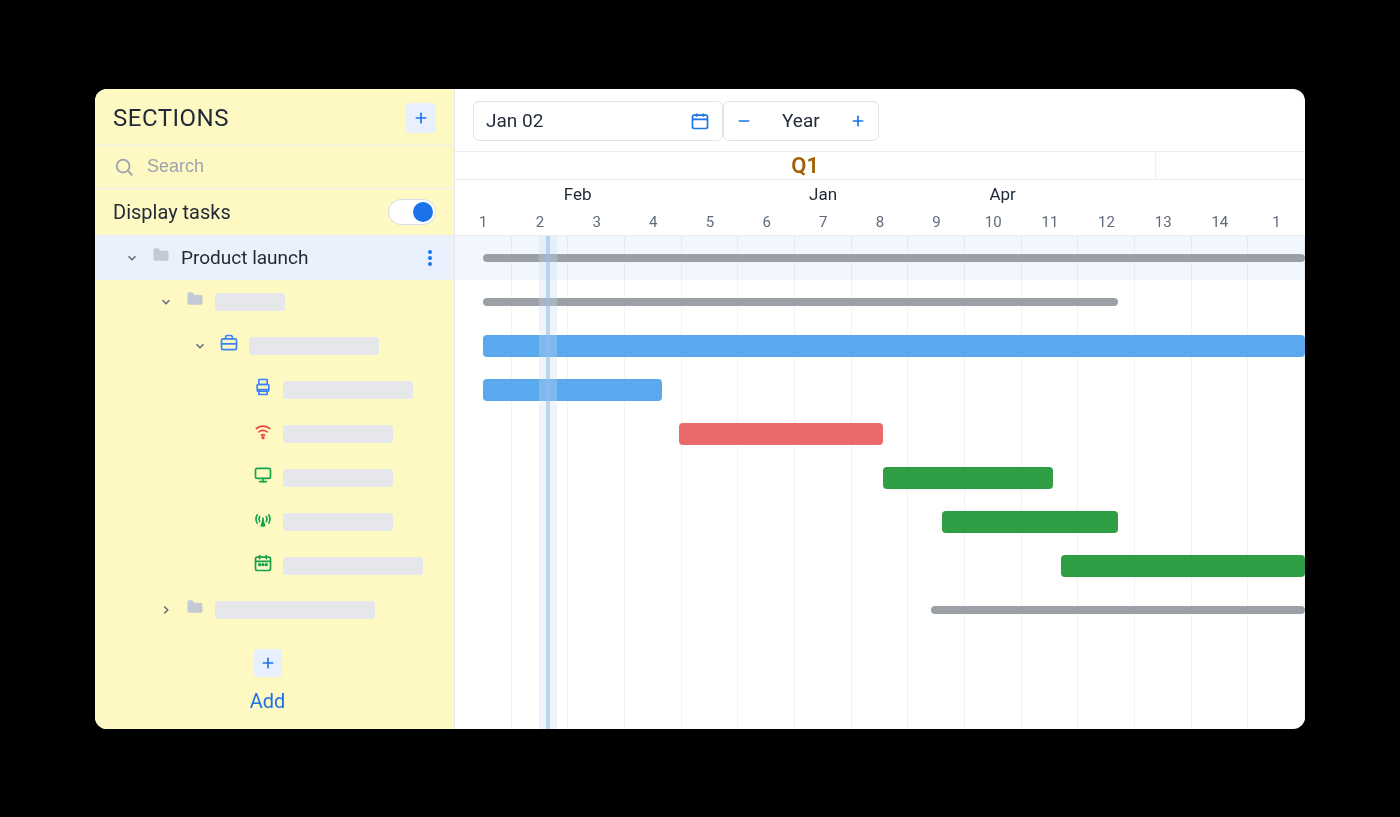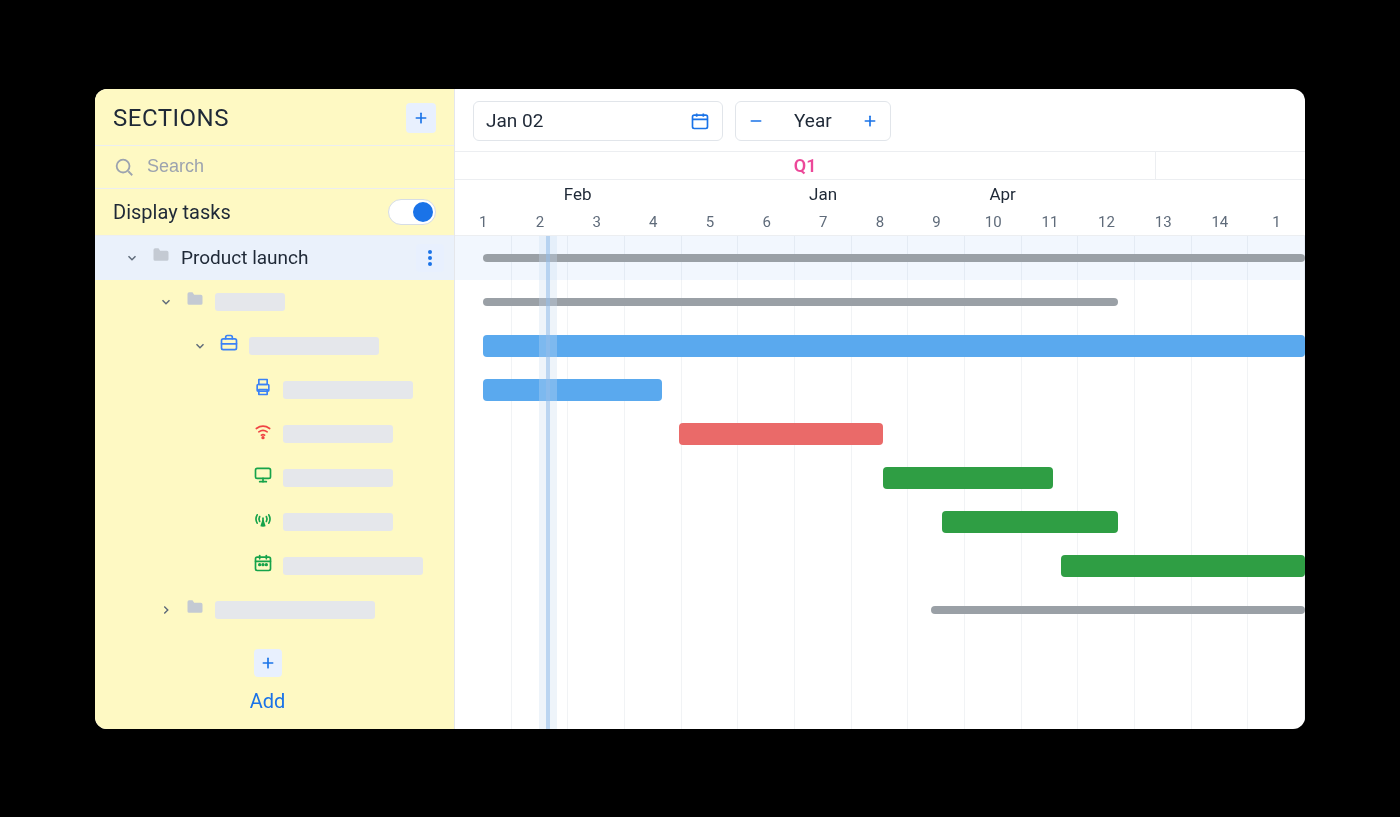--- a/index.html
+++ b/index.html
@@ -165,21 +165,20 @@
   
   .main {
     flex: 1;
     display: flex;
     flex-direction: column;
     position: relative;
   }
   .toolbar {
     display: flex;
     align-items: center;
-    gap: 12px;
     padding: 12px 18px 10px 18px;
   }
   .date-pill {
     display: flex;
     align-items: center;
     justify-content: space-between;
     border: 1px solid #e1e5ea;
     border-radius: 6px;
     height: 40px;
     width: 250px;
@@ -214,23 +213,23 @@
     border-top: 1px solid #eceef1;
   }
   .quarter-row {
     display: flex;
     height: 28px;
     border-bottom: 1px solid #eceef1;
   }
   .quarter-cell {
     flex: 1;
     text-align: center;
-    font-size: 18px;
+    font-size: 22px;
     font-weight: 600;
-    color: #ec4899;
+    color: #a16207;
     line-height: 28px;
     border-right: 1px solid #eceef1;
   }
   .month-row {
     display: flex;
     height: 28px;
   }
   .month-cell {
     text-align: center;
     font-size: 17px;

